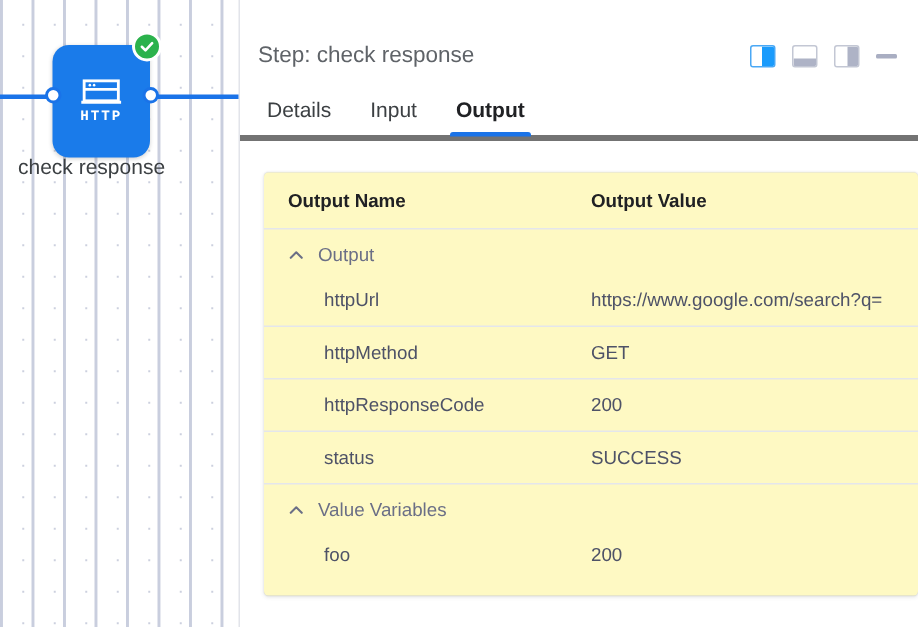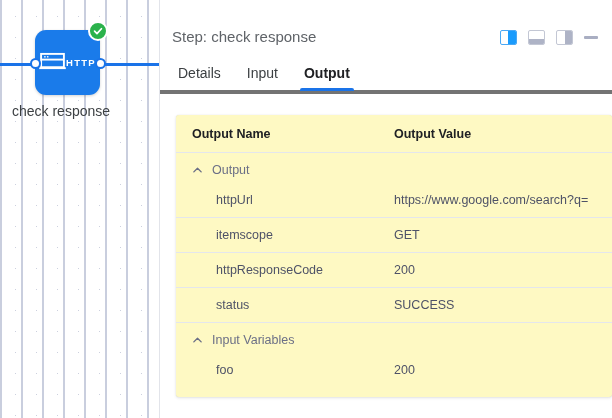--- a/index.html
+++ b/index.html
@@ -37,26 +37,27 @@
     height: 3px;
     background: #1a73e8;
     top: 63px;
   }
   .edge-left  { left: 0px;  width: 36px; }
   .edge-right { left: 100px; width: 60px; }
 
   .node {
     position: absolute;
     left: 35px; top: 30px;
-    width: 65px; height: 65px;
+    width: 65px; height: 75px;
     background: #1a7bea;
     border-radius: 11px;
-    display: flex; 
+    display: flex; flex-direction: column;
     align-items: center; justify-content: center;
     box-shadow: 0 1px 3px rgba(0,0,0,0.18);
+    font-family: Liberation Mono, monospace;
   }
   .node-icon { width: 27px; height: 19px; margin-bottom: 2px; }
   .node-icon-label {
     color: #ffffff; font-size: 9.5px; font-weight: bold;
     letter-spacing: 1.3px; line-height: 1;
   }
   .port {
     position: absolute; top: 58px;
     width: 11px; height: 11px; border-radius: 50%;
     background: #ffffff; border: 2.5px solid #1a73e8;
@@ -262,39 +263,39 @@
                   <span>Output</span>
                 </div>
               </td>
             </tr>
 
             <tr>
               <td class="name-cell">httpUrl</td>
               <td>https://www.google.com/search?q=</td>
             </tr>
             <tr>
-              <td class="name-cell">itemscope</td>
+              <td class="name-cell">httpMethod</td>
               <td>GET</td>
             </tr>
             <tr>
               <td class="name-cell">httpResponseCode</td>
               <td>200</td>
             </tr>
             <tr>
               <td class="name-cell">status</td>
               <td>SUCCESS</td>
             </tr>
 
             <tr class="group">
               <td colspan="2">
                 <div class="group-cell">
                   <svg class="chevron" viewBox="0 0 12 12">
                     <path d="M2 7.5 L6 3.5 L10 7.5" fill="none" stroke="#6b6f86" stroke-width="1.5" stroke-linecap="round" stroke-linejoin="round"></path>
                   </svg>
-                  <span>Input Variables</span>
+                  <span>Value Variables</span>
                 </div>
               </td>
             </tr>
 
             <tr class="last-row">
               <td class="name-cell">foo</td>
               <td>200</td>
             </tr>
           </tbody>
         </table>

